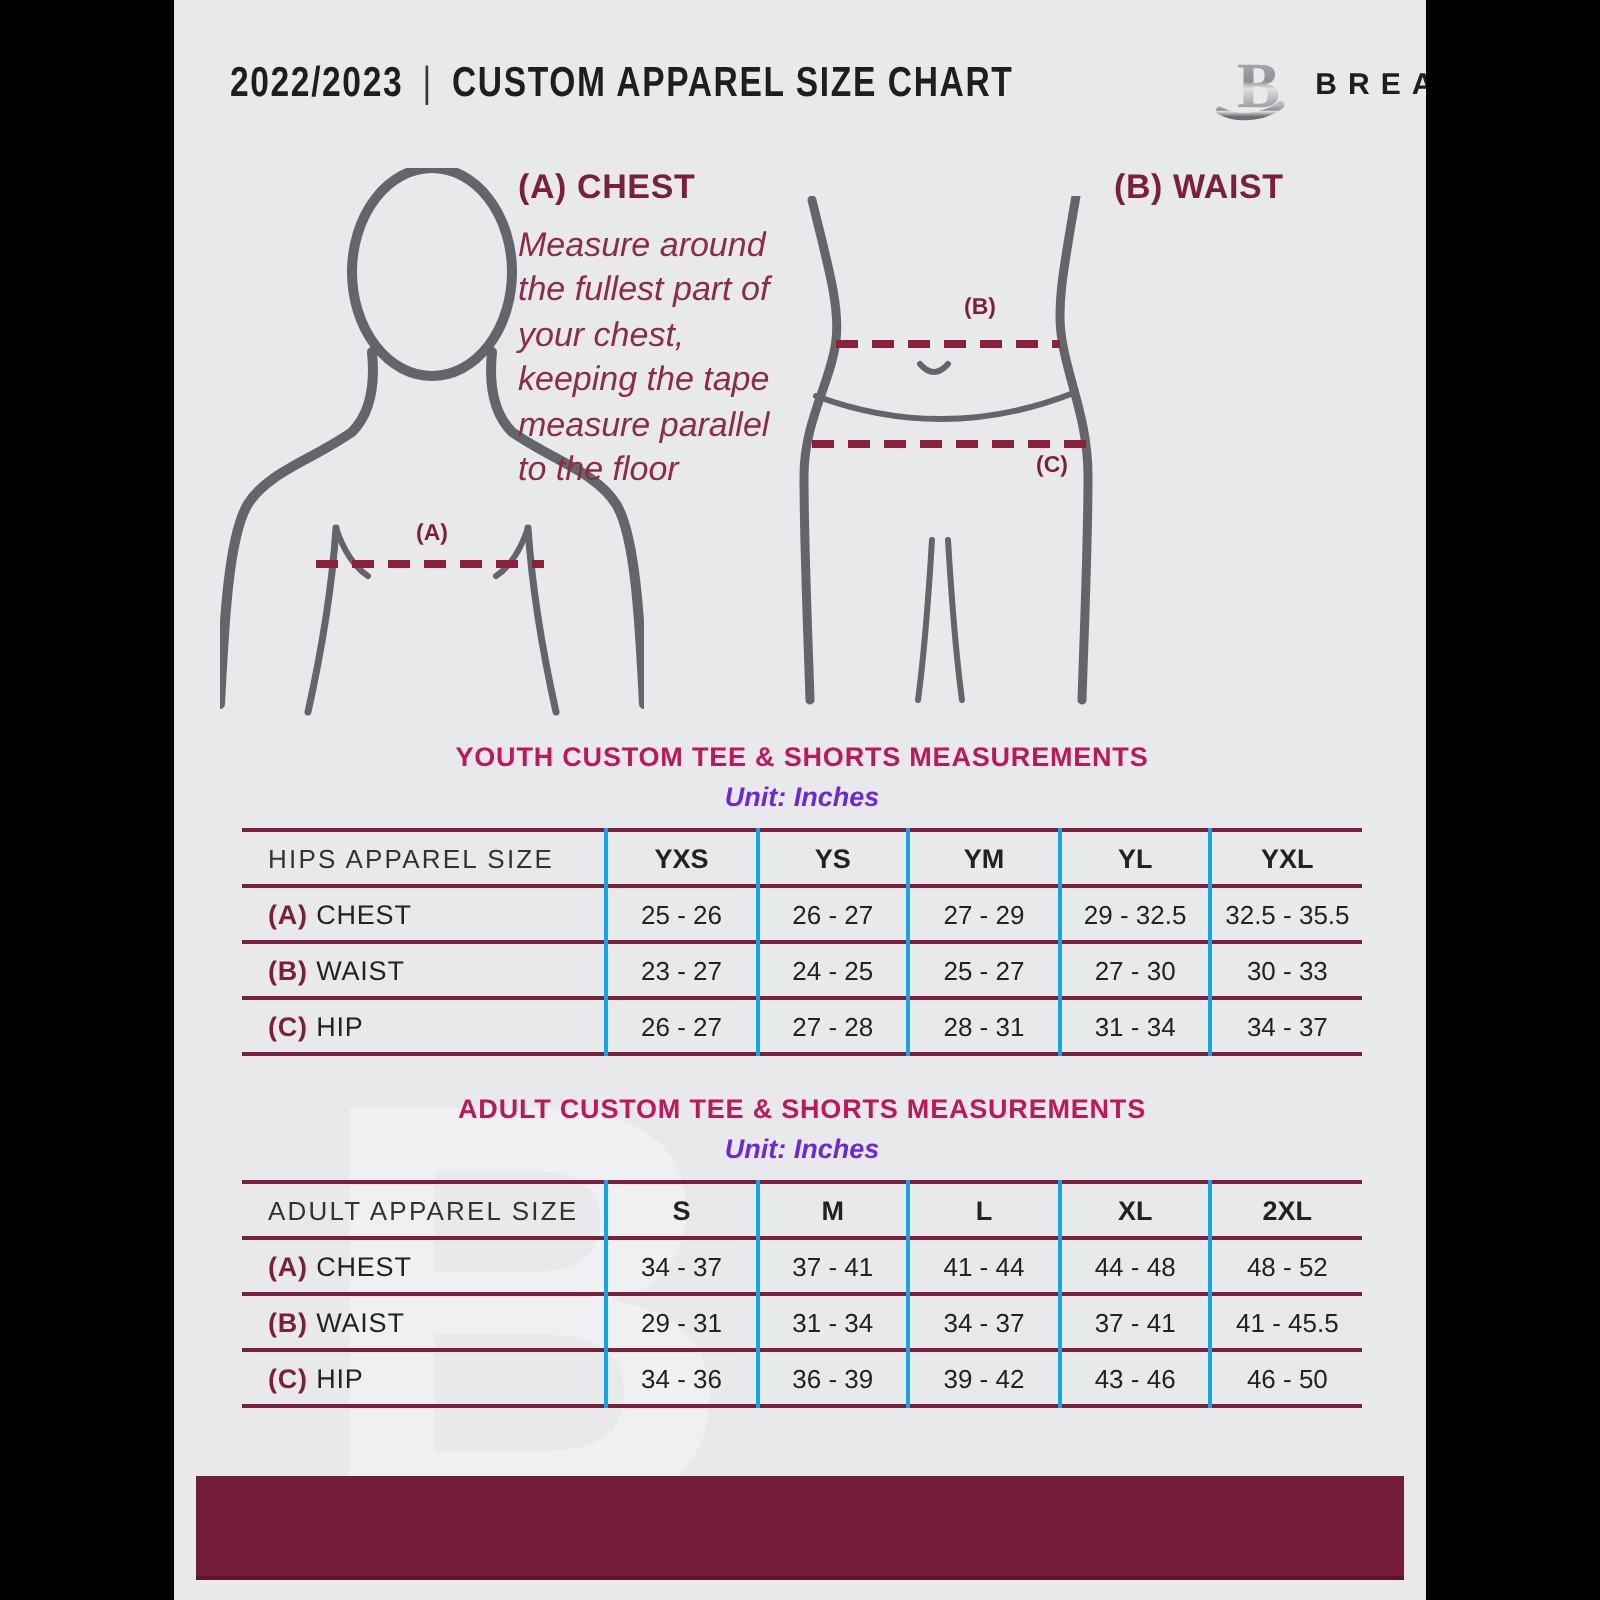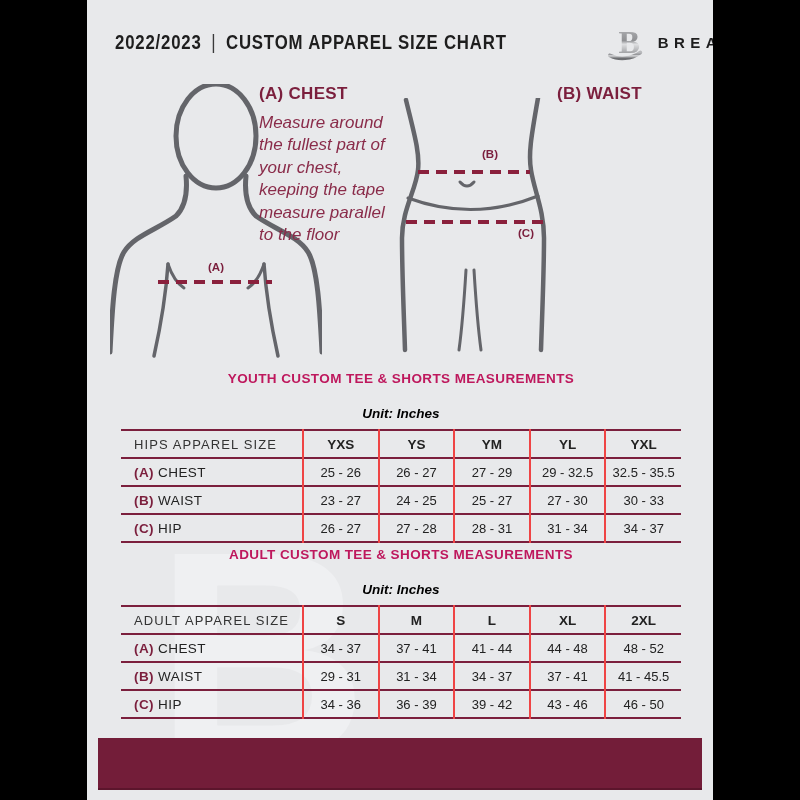--- a/index.html
+++ b/index.html
@@ -44,24 +44,24 @@
     font-size:17px; font-weight:bold; color:#7b1f3d;
     letter-spacing:0.3px; margin-bottom:8px;
   }
   .guide-d {
     font-size:17px; font-style:italic; color:#8a2c4a;
     line-height:1.32; white-space:pre-line;
   }
   
   .tbl-section { position:absolute; left:34px; width:560px; text-align:center; z-index:1; }
   .tbl-title { font-size:13.5px; font-weight:bold; color:#be185d; letter-spacing:0.4px; }
-  .tbl-unit { font-size:13.5px; font-style:italic; font-weight:bold; color:#000000; margin-top:20px; }
+  .tbl-unit { font-size:13.5px; font-style:italic; font-weight:bold; color:#6d28d9; margin-top:5px; }
   table.size-table { width:100%; border-collapse:collapse; table-layout:fixed; margin-top:8px; }
   .size-table th, .size-table td {
-    border-left:2px solid #ef4444;
+    border-left:2px solid #0ea5e9;
     height:28px; text-align:center; vertical-align:middle;
     font-size:13px; color:#222; padding:0;
   }
   .size-table th { font-size:13.5px; font-weight:bold; }
   .size-table th:first-child, .size-table td:first-child {
     border-left:none; text-align:left; padding-left:13px;
   }
   .size-table th:first-child { font-weight:normal; letter-spacing:1.1px; font-size:13px; color:#333; }
   .size-table thead tr { border-top:2px solid #7b1f3d; border-bottom:2px solid #7b1f3d; }
   .size-table tbody tr { border-bottom:2px solid #7b1f3d; }

